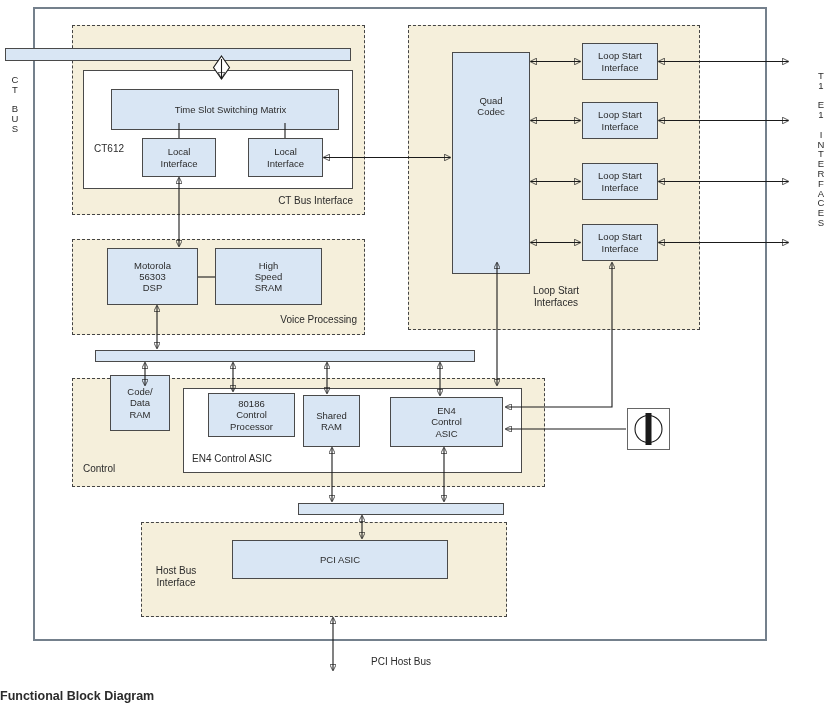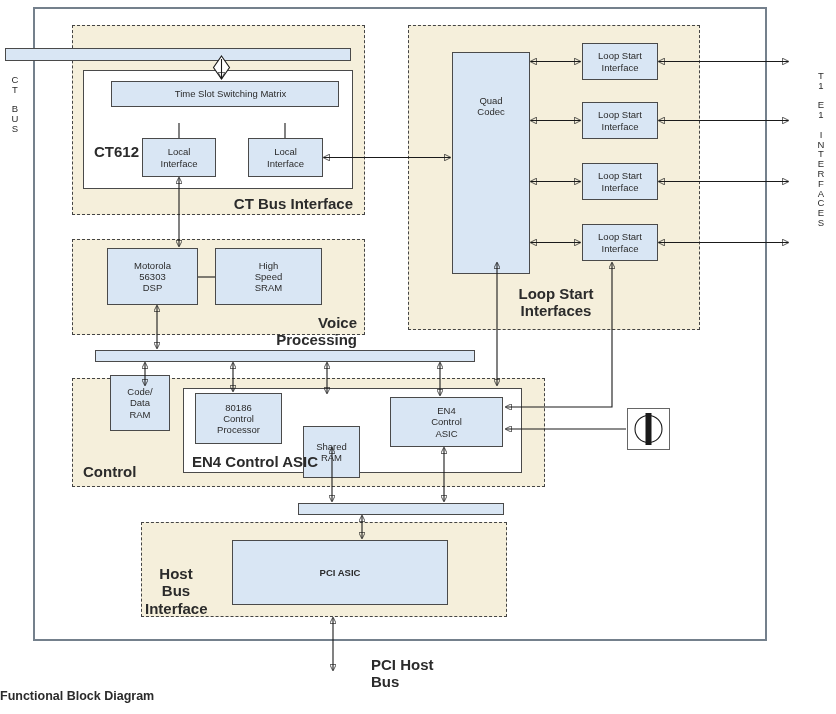--- a/index.html
+++ b/index.html
@@ -5,21 +5,21 @@
   html,body{margin:0;padding:0;background:#ffffff;}
   body{font-family:"Liberation Sans","DejaVu Sans",sans-serif;color:var(--text,#2b2b2b);}
   .stage{position:relative;width:836px;height:714px;background:#ffffff;overflow:hidden;}
   .outer{position:absolute;left:33px;top:7px;width:734px;height:634px;border:2px solid var(--outer-border,#74808c);box-sizing:border-box;z-index:1;}
   .dashed{position:absolute;background:var(--beige,#f5efdb);border:1.5px dashed #444;box-sizing:border-box;z-index:2;}
   .white-box{position:absolute;background:#ffffff;border:1.2px solid #4a4a4a;box-sizing:border-box;z-index:3;}
   .block{position:absolute;background:var(--blue,#d9e6f4);border:1px solid var(--box-border,#4a4a4a);box-sizing:border-box;
          display:flex;align-items:center;justify-content:center;text-align:center;
          font-size:9.5px;line-height:1.18;white-space:pre-line;z-index:4;}
   .bar{position:absolute;background:var(--blue,#d9e6f4);border:1px solid var(--box-border,#4a4a4a);box-sizing:border-box;z-index:4;}
-  .lbl{position:absolute;font-size:15px;line-height:1.15;white-space:pre-line;z-index:6;font-weight:bold;}
+  .lbl{position:absolute;font-size:10px;line-height:1.15;white-space:pre-line;z-index:6;}
   .lbl.right{text-align:right;}
   .lbl.center{text-align:center;}
   .vlabel{position:absolute;font-size:9.5px;line-height:9.8px;white-space:pre-line;text-align:center;z-index:6;}
   .caption{position:absolute;left:0;top:689px;width:836px;text-align:left;font-weight:bold;font-size:12.5px;z-index:6;}
   svg.wires{position:absolute;left:0;top:0;width:836px;height:714px;z-index:5;pointer-events:none;}
   svg.wires line, svg.wires path{stroke:var(--wire,#1a1a1a);stroke-width:1.1;fill:none;}
   .quad-pad{align-items:flex-start;padding-top:42px;}
 </style>
 </head>
 <body>
@@ -35,53 +35,53 @@
   <div class="dashed" style="left:141px;top:522px;width:366px;height:95px;"></div>
 
   <div class="white-box" style="left:83px;top:70px;width:270px;height:119px;"></div>
   <div class="white-box" style="left:183px;top:388px;width:339px;height:85px;"></div>
   <div class="white-box" style="left:627px;top:408px;width:43px;height:42px;border-color:#666;"></div>
 
   <div class="bar" style="left:5px;top:48px;width:346px;height:13px;"></div>
   <div class="bar" style="left:95px;top:350px;width:380px;height:12px;"></div>
   <div class="bar" style="left:298px;top:503px;width:206px;height:12px;"></div>
 
-  <div class="block" style="left:111px;top:81px;width:228px;height:26px;padding-left:11px;">Time Slot Switching Matrix</div>
+  <div class="block" style="left:111px;top:89px;width:228px;height:41px;padding-left:11px;">Time Slot Switching Matrix</div>
   <div class="block" style="left:142px;top:138px;width:74px;height:39px;">Local
 Interface</div>
   <div class="block" style="left:248px;top:138px;width:75px;height:39px;">Local
 Interface</div>
   <div class="block" style="left:107px;top:248px;width:91px;height:57px;">Motorola
 56303
 DSP</div>
   <div class="block" style="left:215px;top:248px;width:107px;height:57px;">High
 Speed
 SRAM</div>
   <div class="block" style="left:110px;top:375px;width:60px;height:56px;">Code/
 Data
 RAM</div>
-  <div class="block" style="left:195px;top:393px;width:87px;height:51px;">80186
+  <div class="block" style="left:208px;top:393px;width:87px;height:44px;">80186
 Control
 Processor</div>
-  <div class="block" style="left:303px;top:395px;width:57px;height:52px;margin-top:31px;">Shared
+  <div class="block" style="left:303px;top:395px;width:57px;height:52px;">Shared
 RAM</div>
   <div class="block" style="left:390px;top:397px;width:113px;height:50px;">EN4
 Control
 ASIC</div>
   <div class="block quad-pad" style="left:452px;top:52px;width:78px;height:222px;">Quad
 Codec</div>
   <div class="block" style="left:582px;top:43px;width:76px;height:37px;">Loop Start
 Interface</div>
   <div class="block" style="left:582px;top:102px;width:76px;height:37px;">Loop Start
 Interface</div>
   <div class="block" style="left:582px;top:163px;width:76px;height:37px;">Loop Start
 Interface</div>
   <div class="block" style="left:582px;top:224px;width:76px;height:37px;">Loop Start
 Interface</div>
-  <div class="block" style="left:232px;top:540px;width:216px;height:65px;font-weight:bold;">PCI ASIC</div>
+  <div class="block" style="left:232px;top:540px;width:216px;height:39px;">PCI ASIC</div>
 
   <div class="lbl" style="left:94px;top:143px;width:46px;">CT612</div>
   <div class="lbl right" style="left:233px;top:195px;width:120px;">CT Bus Interface</div>
   <div class="lbl right" style="left:235px;top:314px;width:122px;">Voice Processing</div>
   <div class="lbl" style="left:83px;top:463px;width:60px;">Control</div>
   <div class="lbl" style="left:192px;top:453px;width:130px;">EN4 Control ASIC</div>
   <div class="lbl center" style="left:501px;top:285px;width:110px;">Loop Start
 Interfaces</div>
   <div class="lbl center" style="left:145px;top:565px;width:62px;">Host Bus
 Interface</div>

